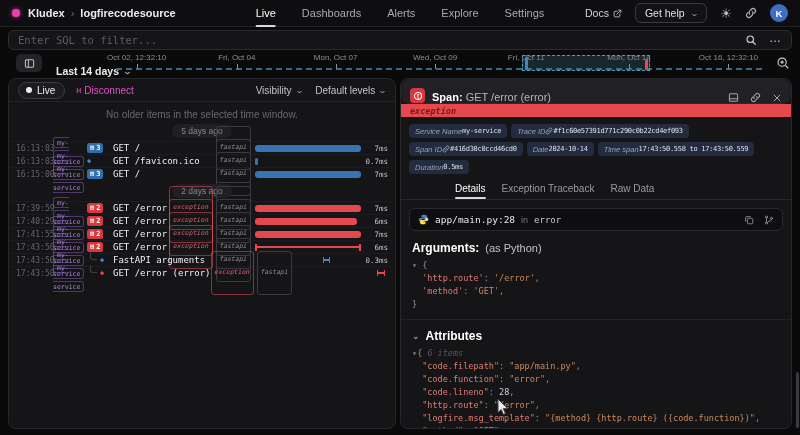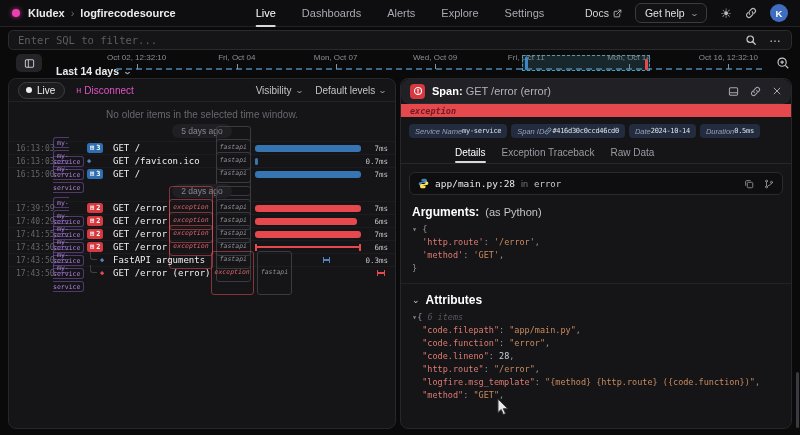--- a/index.html
+++ b/index.html
@@ -82,21 +82,21 @@
   .lbar { position:absolute; top:5.5px; height:2px; background:#e5484d; }
   .lbar::before,.lbar::after { content:""; position:absolute; top:-2.5px; width:2px; height:7px; background:#e5484d; }
   .lbar::before { left:0; } .lbar::after { right:0; }
   .ibeam { position:absolute; top:5.5px; height:2px; background:currentColor; }
   .ibeam::before,.ibeam::after { content:""; position:absolute; top:-2px; width:1.5px; height:6px; background:currentColor; }
   .ibeam::before { left:0; } .ibeam::after { right:0; }
   .ibeam.blue { color:#4f83c2; } .ibeam.red { color:#e5484d; }
   .rdur { width:27px; text-align:right; font-size:7.5px; color:#c6c6cc; flex:none; }
 
   
-  .rp-head { height:25px; background:#202025; border-bottom:1px solid #2a2a2f; display:flex; align-items:center; padding:0 9px; gap:7px;border-radius:9px; }
+  .rp-head { height:25px; background:#202025; border-bottom:1px solid #2a2a2f; display:flex; align-items:flex-end; padding:0 9px; gap:7px;border-radius:9px; }
   .err-ic { width:15px; height:15px; border-radius:4px; background:#d6393f; display:flex; align-items:center; justify-content:center; flex:none; }
   .rp-title { font-size:11px; color:#b3b3ba; white-space:nowrap; }
   .rp-title b { color:#fff; }
   .rp-icons { margin-left:auto; display:flex; gap:11px; color:#a7a7af; align-items:center; }
   .exc-banner { height:13px; background:#e5484d; display:flex; align-items:center; padding:0 9px; font-family:"DejaVu Sans Mono",monospace; font-style:italic; font-weight:bold; font-size:8.5px; color:#6f1d22; }
   .meta { padding:7px 8px 3px; display:flex; flex-wrap:wrap; gap:4px; }
   .mpill { display:flex; align-items:center; background:#222c3e; border-radius:4px; padding:2.5px 6px; }
   .mlabel { font-style:italic; color:#95a0b4; font-size:7.5px; white-space:nowrap; }
   .mvalue { color:#dde2ea; font-family:"DejaVu Sans Mono",monospace; font-size:7px; letter-spacing:-0.3px; white-space:nowrap; }
   .chain-s { color:#9db0cc; display:flex; }
@@ -427,32 +427,46 @@
         </svg>
     </span>
   </div>
   <div class="exc-banner">exception</div>
   <div class="meta" id="meta-pills">
       <span class="mpill">
         <span class="mlabel">Service Name</span>
         <span class="mvalue">my-service</span>
       </span>
       <span class="mpill">
+        <span class="mlabel">Trace ID</span>
+        <span class="chain-s">
+          <svg width="8" height="8" viewBox="0 0 24 24" fill="none" stroke="currentColor" stroke-width="2.6" stroke-linecap="round">
+            <path d="M9.5 14.5a4.8 4.8 0 0 1 0-6.8l3.2-3.2a4.8 4.8 0 0 1 6.8 6.8l-1.6 1.6"></path>
+            <path d="M14.5 9.5a4.8 4.8 0 0 1 0 6.8l-3.2 3.2a4.8 4.8 0 0 1-6.8-6.8l1.6-1.6"></path>
+          </svg>
+        </span>
+        <span class="mvalue">#f1c60e57391d771c290c0b22cd4ef093</span>
+      </span>
+      <span class="mpill">
         <span class="mlabel">Span ID</span>
         <span class="chain-s">
           <svg width="8" height="8" viewBox="0 0 24 24" fill="none" stroke="currentColor" stroke-width="2.6" stroke-linecap="round">
             <path d="M9.5 14.5a4.8 4.8 0 0 1 0-6.8l3.2-3.2a4.8 4.8 0 0 1 6.8 6.8l-1.6 1.6"></path>
             <path d="M14.5 9.5a4.8 4.8 0 0 1 0 6.8l-3.2 3.2a4.8 4.8 0 0 1-6.8-6.8l1.6-1.6"></path>
           </svg>
         </span>
         <span class="mvalue">#416d30c0ccd46cd0</span>
       </span>
       <span class="mpill">
         <span class="mlabel">Date</span>
         <span class="mvalue">2024-10-14</span>
+      </span>
+      <span class="mpill">
+        <span class="mlabel">Time span</span>
+        <span class="mvalue">17:43:50.558 to 17:43:50.559</span>
       </span>
       <span class="mpill">
         <span class="mlabel">Duration</span>
         <span class="mvalue">0.5ms</span>
       </span>
     </div>
   <div class="rp-tabs" id="rp-tabs">
       <div class="rp-tab active">Details</div>
       <div class="rp-tab">Exception Traceback</div>
       <div class="rp-tab">Raw Data</div>

